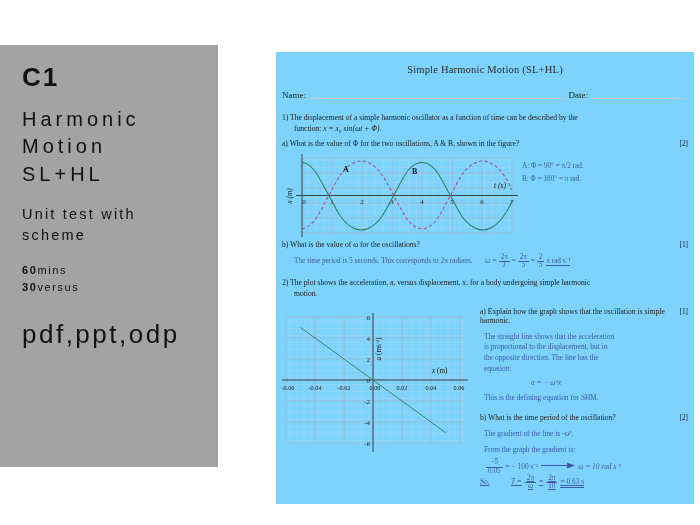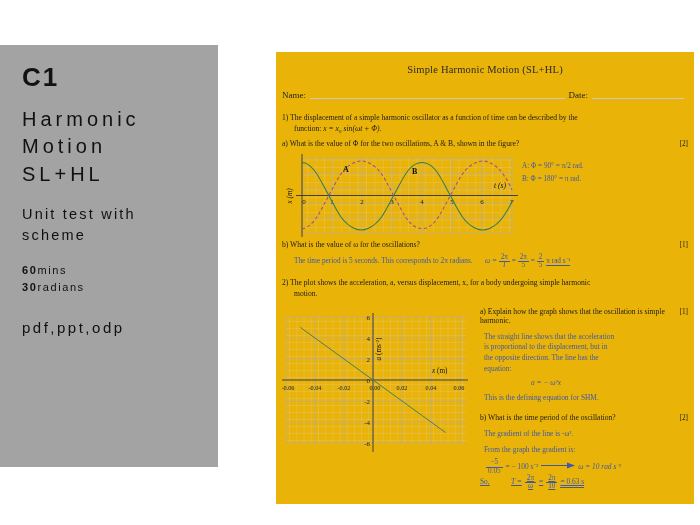--- a/index.html
+++ b/index.html
@@ -30,28 +30,28 @@
     margin-top:16px;font-weight:500;
   }
   .promo-meta{
     font-family:"Liberation Sans",sans-serif;
     font-size:11px;letter-spacing:1.6px;color:#111;line-height:1.5;
     margin-top:16px;
   }
   .promo-meta b{font-weight:bold;}
   .promo-formats{
     font-family:"Liberation Sans",sans-serif;
-    font-size:15px;letter-spacing:2.5px;color:#111;margin-top:24px;
+    font-size:26px;letter-spacing:2.5px;color:#111;margin-top:24px;
     font-weight:400;
   }
 
   
   #sheet{
     position:absolute;left:276px;top:52px;width:418px;height:452px;
-    background:#eab308;color:#1a1a1a;
+    background:#7dd3fc;color:#1a1a1a;
   }
   .doc-title{
     text-align:center;font-size:10.5px;color:#2a2a2a;
     letter-spacing:.2px;margin:12px 0 0 0;
   }
   .namedate{
     display:flex;align-items:flex-end;margin:14px 6px 0 6px;font-size:9px;
   }
   .nd-label{white-space:nowrap;color:#222;}
   .nd-rule{flex:1;border-bottom:1px solid #c8c8c8;height:9px;margin:0 4px 1px 4px;}
@@ -99,21 +99,21 @@
       <div>Harmonic</div>
       <div>Motion</div>
       <div>SL+HL</div>
     </div>
     <div class="promo-sub">
       <div>Unit test with</div>
       <div>scheme</div>
     </div>
     <div class="promo-meta">
       <div><b>60</b><span>mins</span></div>
-      <div><b>30</b><span>radians</span></div>
+      <div><b>30</b><span>versus</span></div>
     </div>
     <div class="promo-formats">pdf,ppt,odp</div>
   </div>
 </div>
 
 <div id="sheet">
 
   <div class="doc-title">Simple Harmonic Motion (SL+HL)</div>
 
   <div class="namedate">

